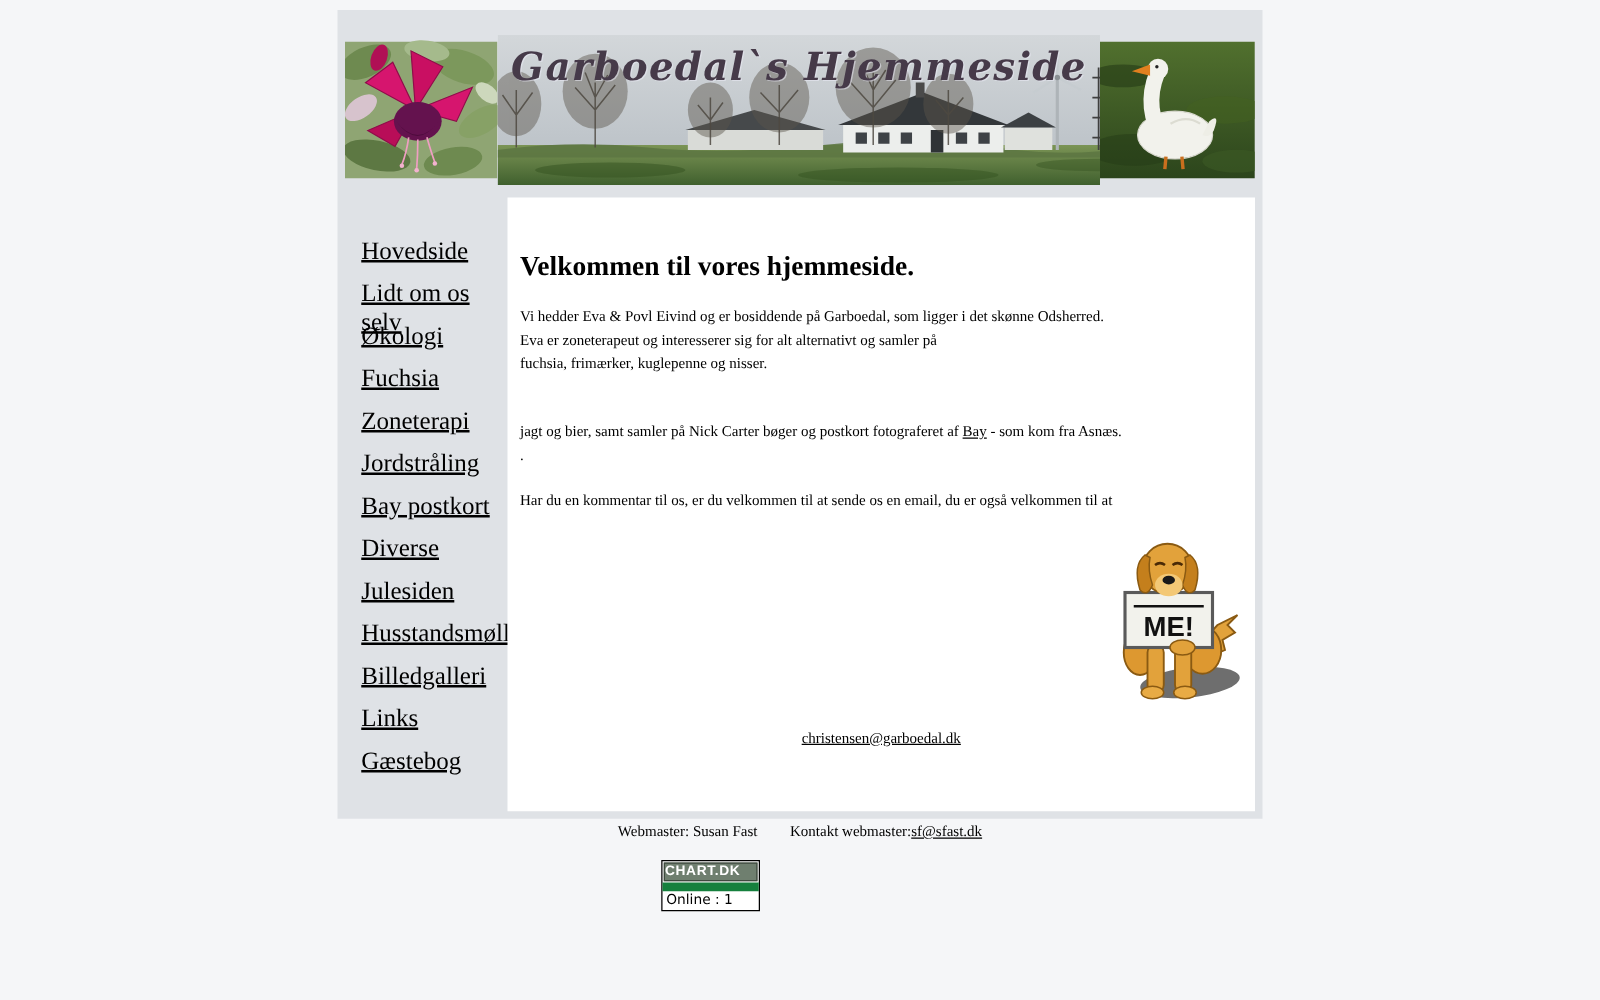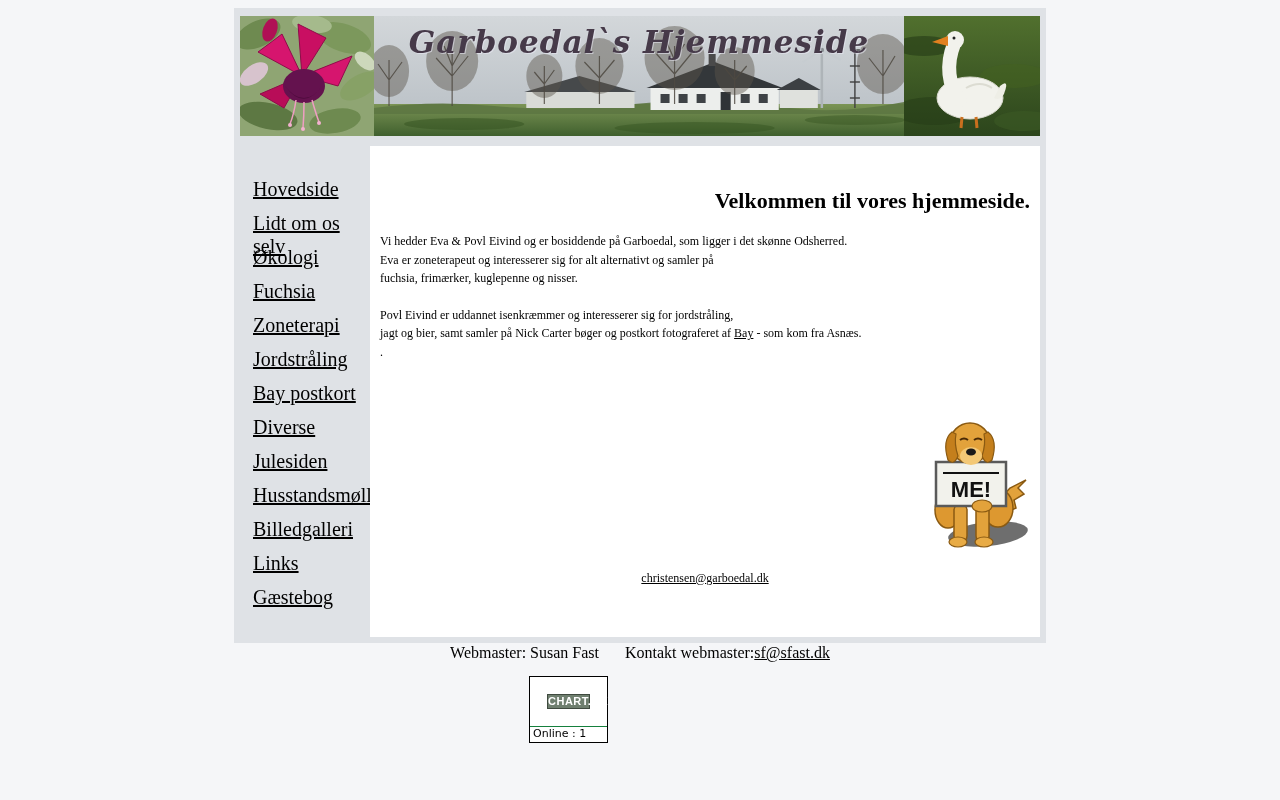--- a/index.html
+++ b/index.html
@@ -6,24 +6,24 @@
   html, body { width: 1280px; height: 800px; }
   body {
     background: #f5f6f8;
     font-family: "Liberation Serif", serif;
     color: #000;
     overflow: hidden;
   }
   a { color: #000; text-decoration: underline; cursor: pointer; }
 
   .container {
-    width: 812px;
+    width: 740px;
     margin: 8px auto 0;
     background: #dfe2e6;
-    padding: 8px 6px 6px;
+    padding: 20px 6px 6px;
   }
 
   
   .banner { display: flex; height: 120px; }
   .banner svg { display: block; }
   .banner-middle { position: relative; width: 530px; height: 120px; overflow: hidden; }
   .banner-title {
     position: absolute; top: 8px; left: 0; right: 0;
     text-align: center;
     font-family: "DejaVu Serif", serif;
@@ -41,55 +41,54 @@
 
   .content {
     flex: 1;
     background: #ffffff;
     height: 491px;
     padding: 0 10px;
     overflow: hidden;
   }
   .content h2 {
     font-size: 22px;
-    text-align: right;
+    text-align: left;
     margin: 42px 0 18px;
   }
   .content p {
     font-size: 12px;
     line-height: 18.5px;
     margin: 18px 0;
   }
   .dog-wrap { text-align: right; margin-top: 12px; height: 135px; }
   .email-line { text-align: center; font-size: 12px; margin-top: 18px; line-height: 19px; }
 
   
-  .footer-line { text-align: center; font-size: 16px; line-height: 20px; }
+  .footer-line { text-align: center; font-size: 12px; line-height: 20px; }
   .footer-line .contact { margin-left: 26px; }
 
   .counter {
     margin: 13px 0 0 529px;
     width: 79px;
     border: 1px solid #000;
     background: #fff;
     cursor: pointer;
   }
   .counter-head {
-    margin: 17px;
+    margin: 1px;
     background: #6f7f6f;
     border: 1px solid #3f4a3f;
     color: #fff;
     font: bold 11px/13px "Liberation Sans", sans-serif;
-    text-align: center;
     letter-spacing: 0.5px;
   }
   .counter-body {
     font: 11px/12px "DejaVu Sans", sans-serif;
     padding: 1px 2px 2px 3px;
-    border-top: 1px solid #15803d;
+    border-top: 7px solid #15803d;
   }
 </style>
 </head>
 <body>
 
 <div class="container">
 
   <div class="banner">
 
     <svg width="134" height="120" viewBox="0 0 134 120">
@@ -236,28 +235,28 @@
     <div class="content">
       <h2>Velkommen til vores hjemmeside.</h2>
 
       <p>
         <span>Vi hedder Eva &amp; Povl Eivind og er bosiddende på Garboedal, som ligger i det skønne Odsherred.</span><br>
         <span>Eva er zoneterapeut og interesserer sig for alt alternativt og samler på</span><br>
         <span>fuchsia, frimærker, kuglepenne og nisser.</span>
       </p>
 
       <p>
-        <span>Povl Eivind er uddannet isenkræmmer og interesserer sig for jordstråling,</span><br>
+        <br>
         <span>jagt og bier, samt samler på Nick Carter bøger og postkort fotograferet af </span><a href="#">Bay</a><span> - som kom fra Asnæs.</span><br>
         <span>.</span>
       </p>
 
 
       <p>
-        <br>
+        <span>Har du en kommentar til os, er du velkommen til at sende os en email, du er også velkommen til at</span><br>
       </p>
 
       <div class="dog-wrap">
         <svg width="112" height="135" viewBox="0 0 112 135">
           <ellipse cx="70" cy="118" rx="40" ry="12" fill="#6e6e6e" transform="rotate(-6 70 118)"></ellipse>
           <path d="M84 98 L98 92 L96 84 L106 78 L100 72 L108 64 L92 72 Q84 80 80 90 Z" fill="#e2a23b" stroke="#8a5a12" stroke-width="1.5"></path>
           <ellipse cx="80" cy="92" rx="15" ry="19" fill="#dd9830" stroke="#8a5a12" stroke-width="1.5"></ellipse>
           <ellipse cx="30" cy="94" rx="13" ry="18" fill="#dd9830" stroke="#8a5a12" stroke-width="1.5"></ellipse>
           <rect x="36" y="88" width="13" height="38" rx="6" fill="#e2a23b" stroke="#8a5a12" stroke-width="1.5"></rect>
           <rect x="58" y="88" width="13" height="38" rx="6" fill="#e2a23b" stroke="#8a5a12" stroke-width="1.5"></rect>

